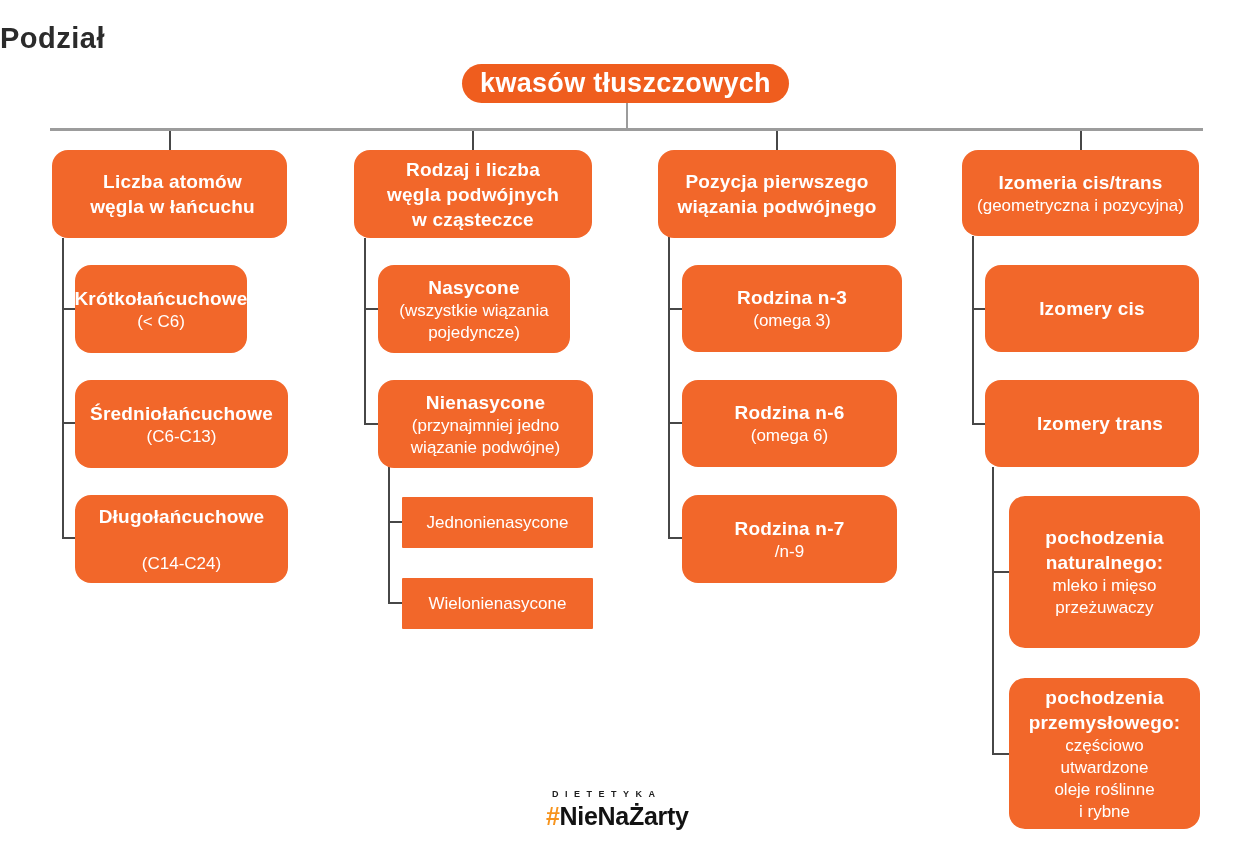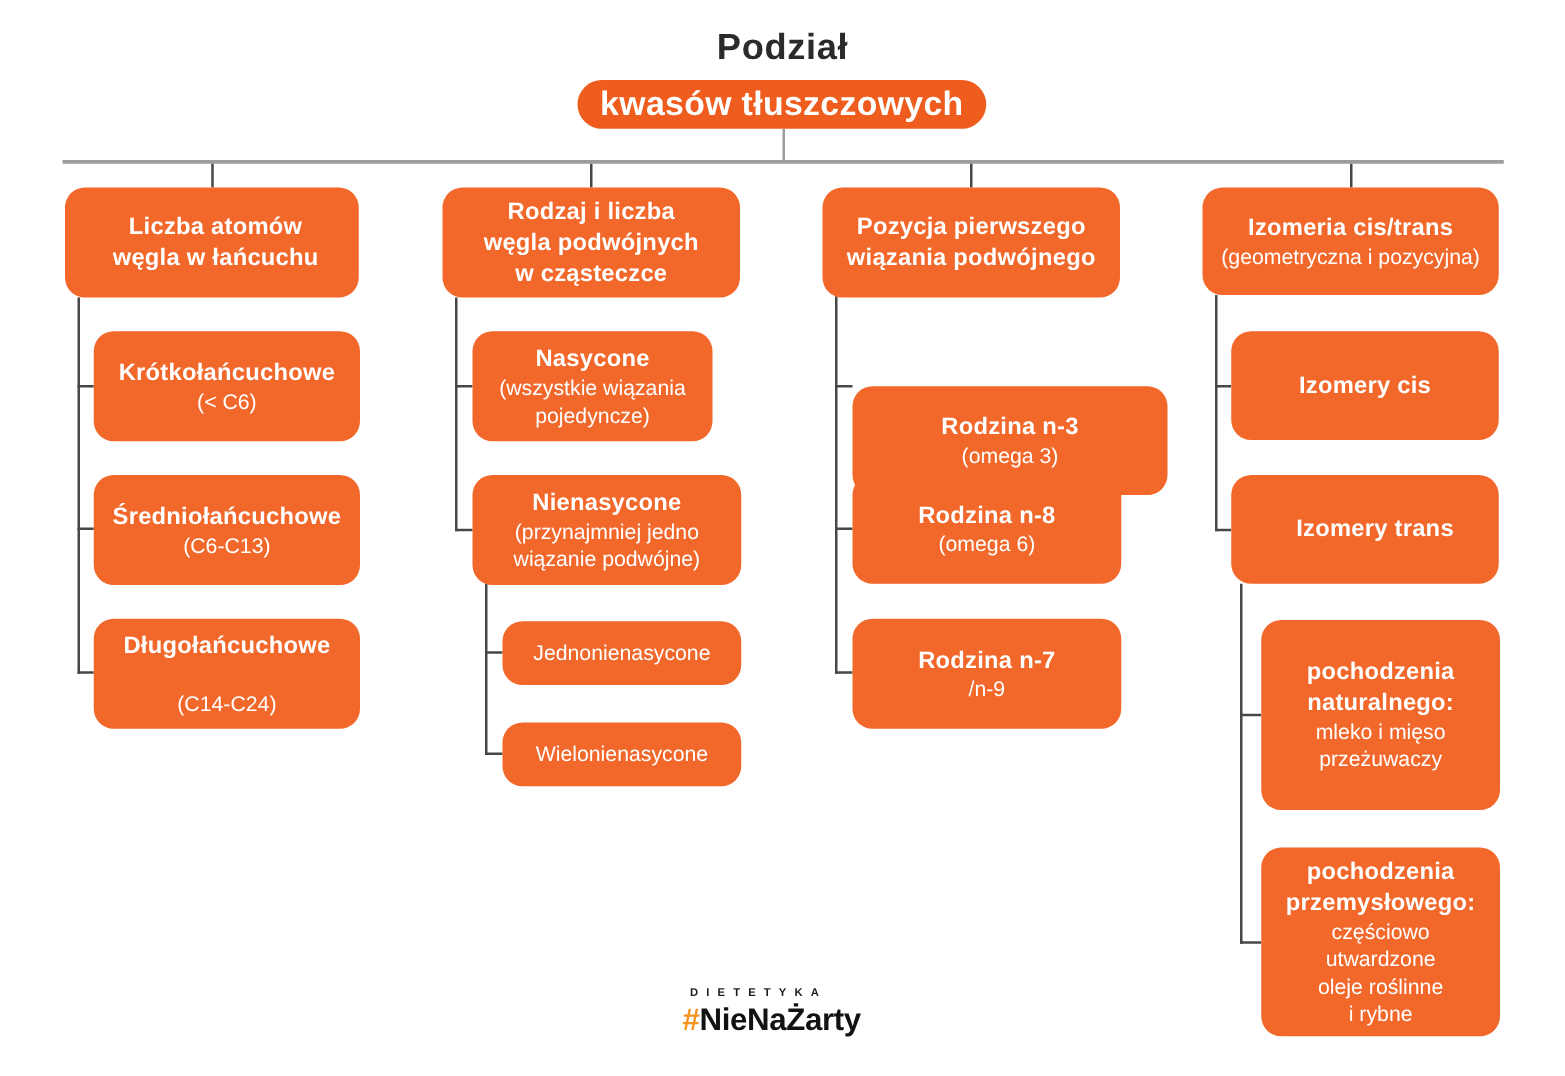--- a/index.html
+++ b/index.html
@@ -1,36 +1,36 @@
 <!DOCTYPE html>
 <html style="--orange: #F2672A; --pill: #EF5D1E; --gray: #9C9C9C; --dark: #474747; --hash: #F7941D; --ink: #2B2B2B;"><head>
 <meta charset="utf-8">
 <style>
   html,body{margin:0;padding:0;background:#fff;}
   body{width:1252px;height:861px;position:relative;overflow:hidden;
        font-family:"Liberation Sans",sans-serif;}
   .stage{position:absolute;inset:0;}
 
-  .title-main{position:absolute;top:22px;left:0;width:100%;text-align:center;
+  .title-main{position:absolute;top:22px;left:0;width:100%;
     font-size:29px;font-weight:800;color:var(--ink);letter-spacing:.5px;}
   .pill{position:absolute;left:462px;top:64px;width:327px;height:39px;
     background:var(--pill);border-radius:20px;color:#fff;font-weight:800;
     font-size:27px;display:flex;align-items:center;justify-content:center;
     letter-spacing:.3px;}
 
   .line{position:absolute;}
   .gray{background:var(--gray);}
   .dark{background:var(--dark);}
 
   .box{position:absolute;background:var(--orange);border-radius:16px;color:#fff;
     display:flex;flex-direction:column;justify-content:center;align-items:center;
     text-align:center;padding:6px 10px;box-sizing:border-box;}
   .box .b{font-weight:700;font-size:19px;line-height:25px;letter-spacing:.2px;}
   .box .n{font-weight:400;font-size:17px;line-height:22px;}
-  .box.small{border-radius:16px;}
+  .box.small{border-radius:1px;}
 
   .logo{position:absolute;left:546px;top:789px;width:160px;text-align:left;}
   .logo-sub{font-size:9px;font-weight:700;letter-spacing:6.5px;color:#1d1d1d;
     padding-left:6px;}
   .logo-name{font-size:25px;font-weight:700;color:#121212;margin-top:3px;
     letter-spacing:-.3px;}
   .logo-hash{color:var(--hash);}
 </style>
 </head>
 <body>
@@ -70,21 +70,21 @@
   <div class="line dark" style="left:972px;top:308px;width:13px;height:2px;"></div>
   <div class="line dark" style="left:972px;top:423px;width:13px;height:2px;"></div>
   <div class="line dark" style="left:992px;top:467px;width:2px;height:288px;"></div>
   <div class="line dark" style="left:992px;top:571px;width:17px;height:2px;"></div>
   <div class="line dark" style="left:992px;top:753px;width:17px;height:2px;"></div>
 
   <div class="box" style="left:52px;top:150px;width:235px;height:88px;padding-left:16px;">
     <div class="b">Liczba atomów</div>
     <div class="b">węgla w łańcuchu</div>
   </div>
-  <div class="box" style="left:75px;top:265px;width:213px;height:88px;">
+  <div class="box" style="left:75px;top:265px;width:172px;height:88px;">
     <div class="b">Krótkołańcuchowe</div>
     <div class="n">(&lt; C6)</div>
   </div>
   <div class="box" style="left:75px;top:380px;width:213px;height:88px;">
     <div class="b">Średniołańcuchowe</div>
     <div class="n">(C6-C13)</div>
   </div>
   <div class="box" style="left:75px;top:495px;width:213px;height:88px;gap:24px;">
     <div class="b">Długołańcuchowe</div>
     <div class="n">(C14-C24)</div>
@@ -109,26 +109,26 @@
     <div class="n">Jednonienasycone</div>
   </div>
   <div class="box small" style="left:402px;top:578px;width:191px;height:51px;">
     <div class="n">Wielonienasycone</div>
   </div>
 
   <div class="box" style="left:658px;top:150px;width:238px;height:88px;">
     <div class="b">Pozycja pierwszego</div>
     <div class="b">wiązania podwójnego</div>
   </div>
-  <div class="box" style="left:682px;top:265px;width:252px;height:87px;margin-top:44px;">
+  <div class="box" style="left:682px;top:265px;width:220px;height:87px;">
     <div class="b">Rodzina n-3</div>
     <div class="n">(omega 3)</div>
   </div>
   <div class="box" style="left:682px;top:380px;width:215px;height:87px;">
-    <div class="b">Rodzina n-8</div>
+    <div class="b">Rodzina n-6</div>
     <div class="n">(omega 6)</div>
   </div>
   <div class="box" style="left:682px;top:495px;width:215px;height:88px;">
     <div class="b">Rodzina n-7</div>
     <div class="n">/n-9</div>
   </div>
 
   <div class="box" style="left:962px;top:150px;width:237px;height:86px;">
     <div class="b">Izomeria cis/trans</div>
     <div class="n">(geometryczna i pozycyjna)</div>

